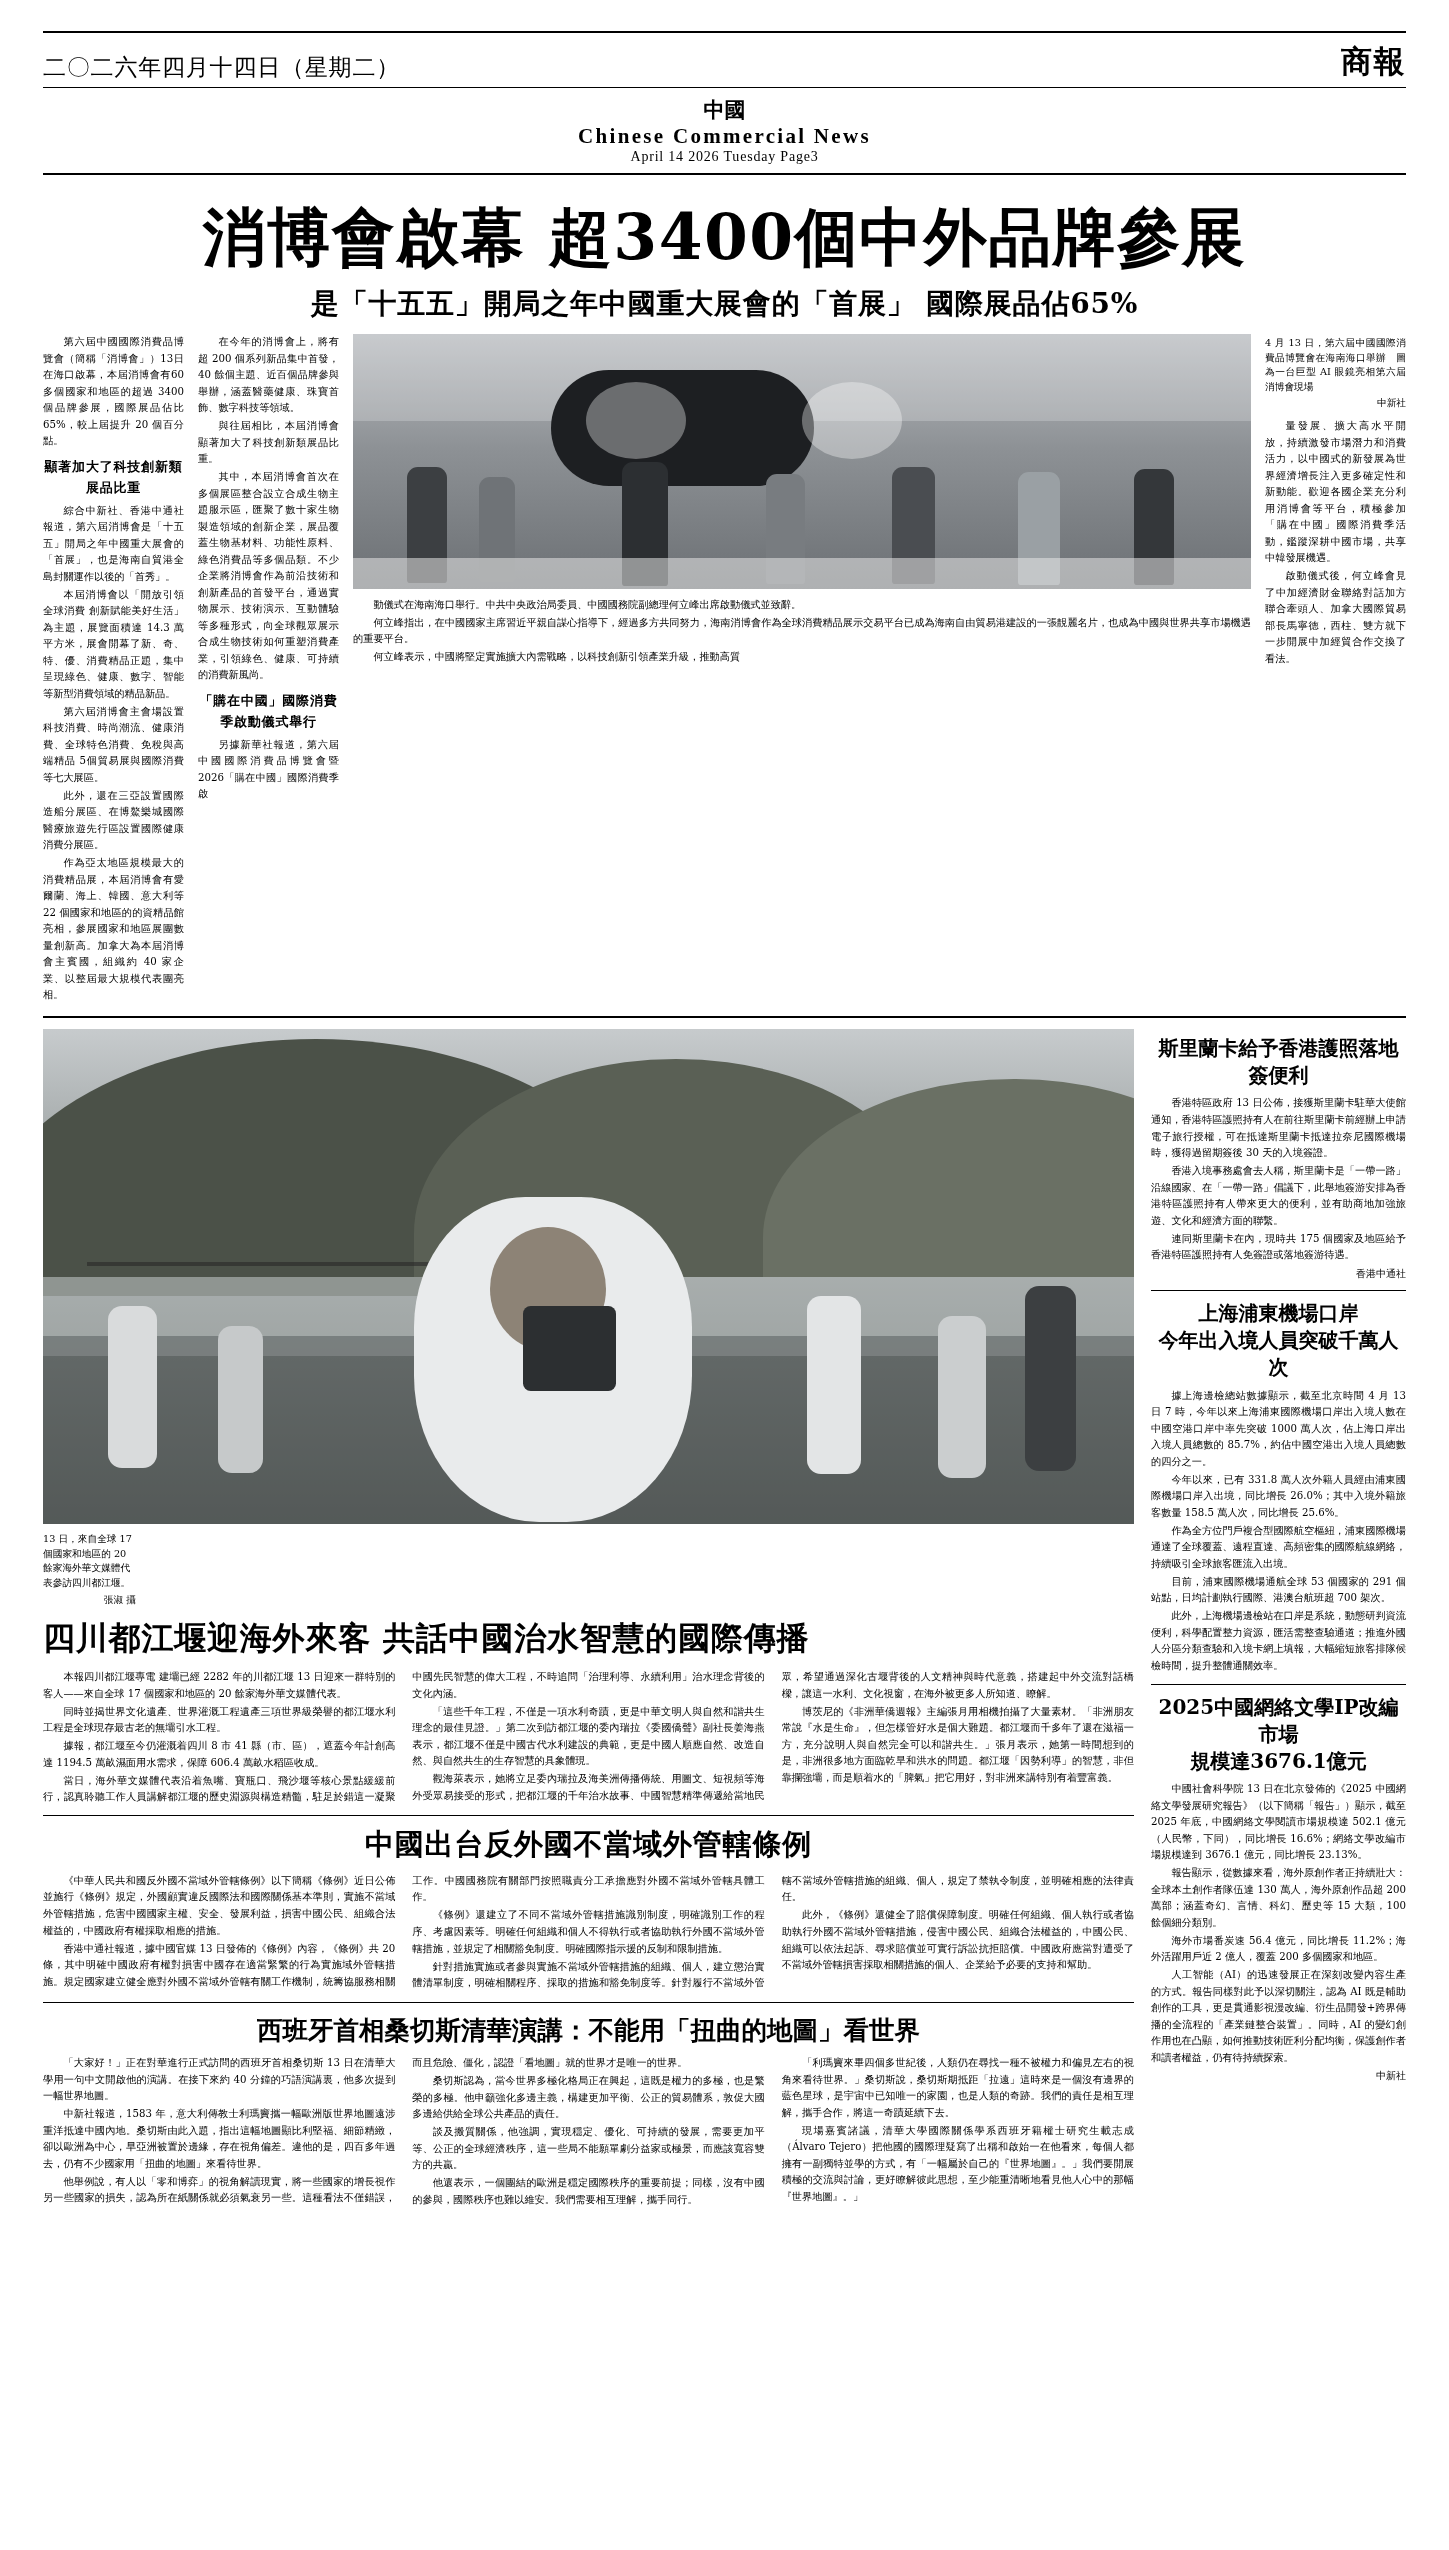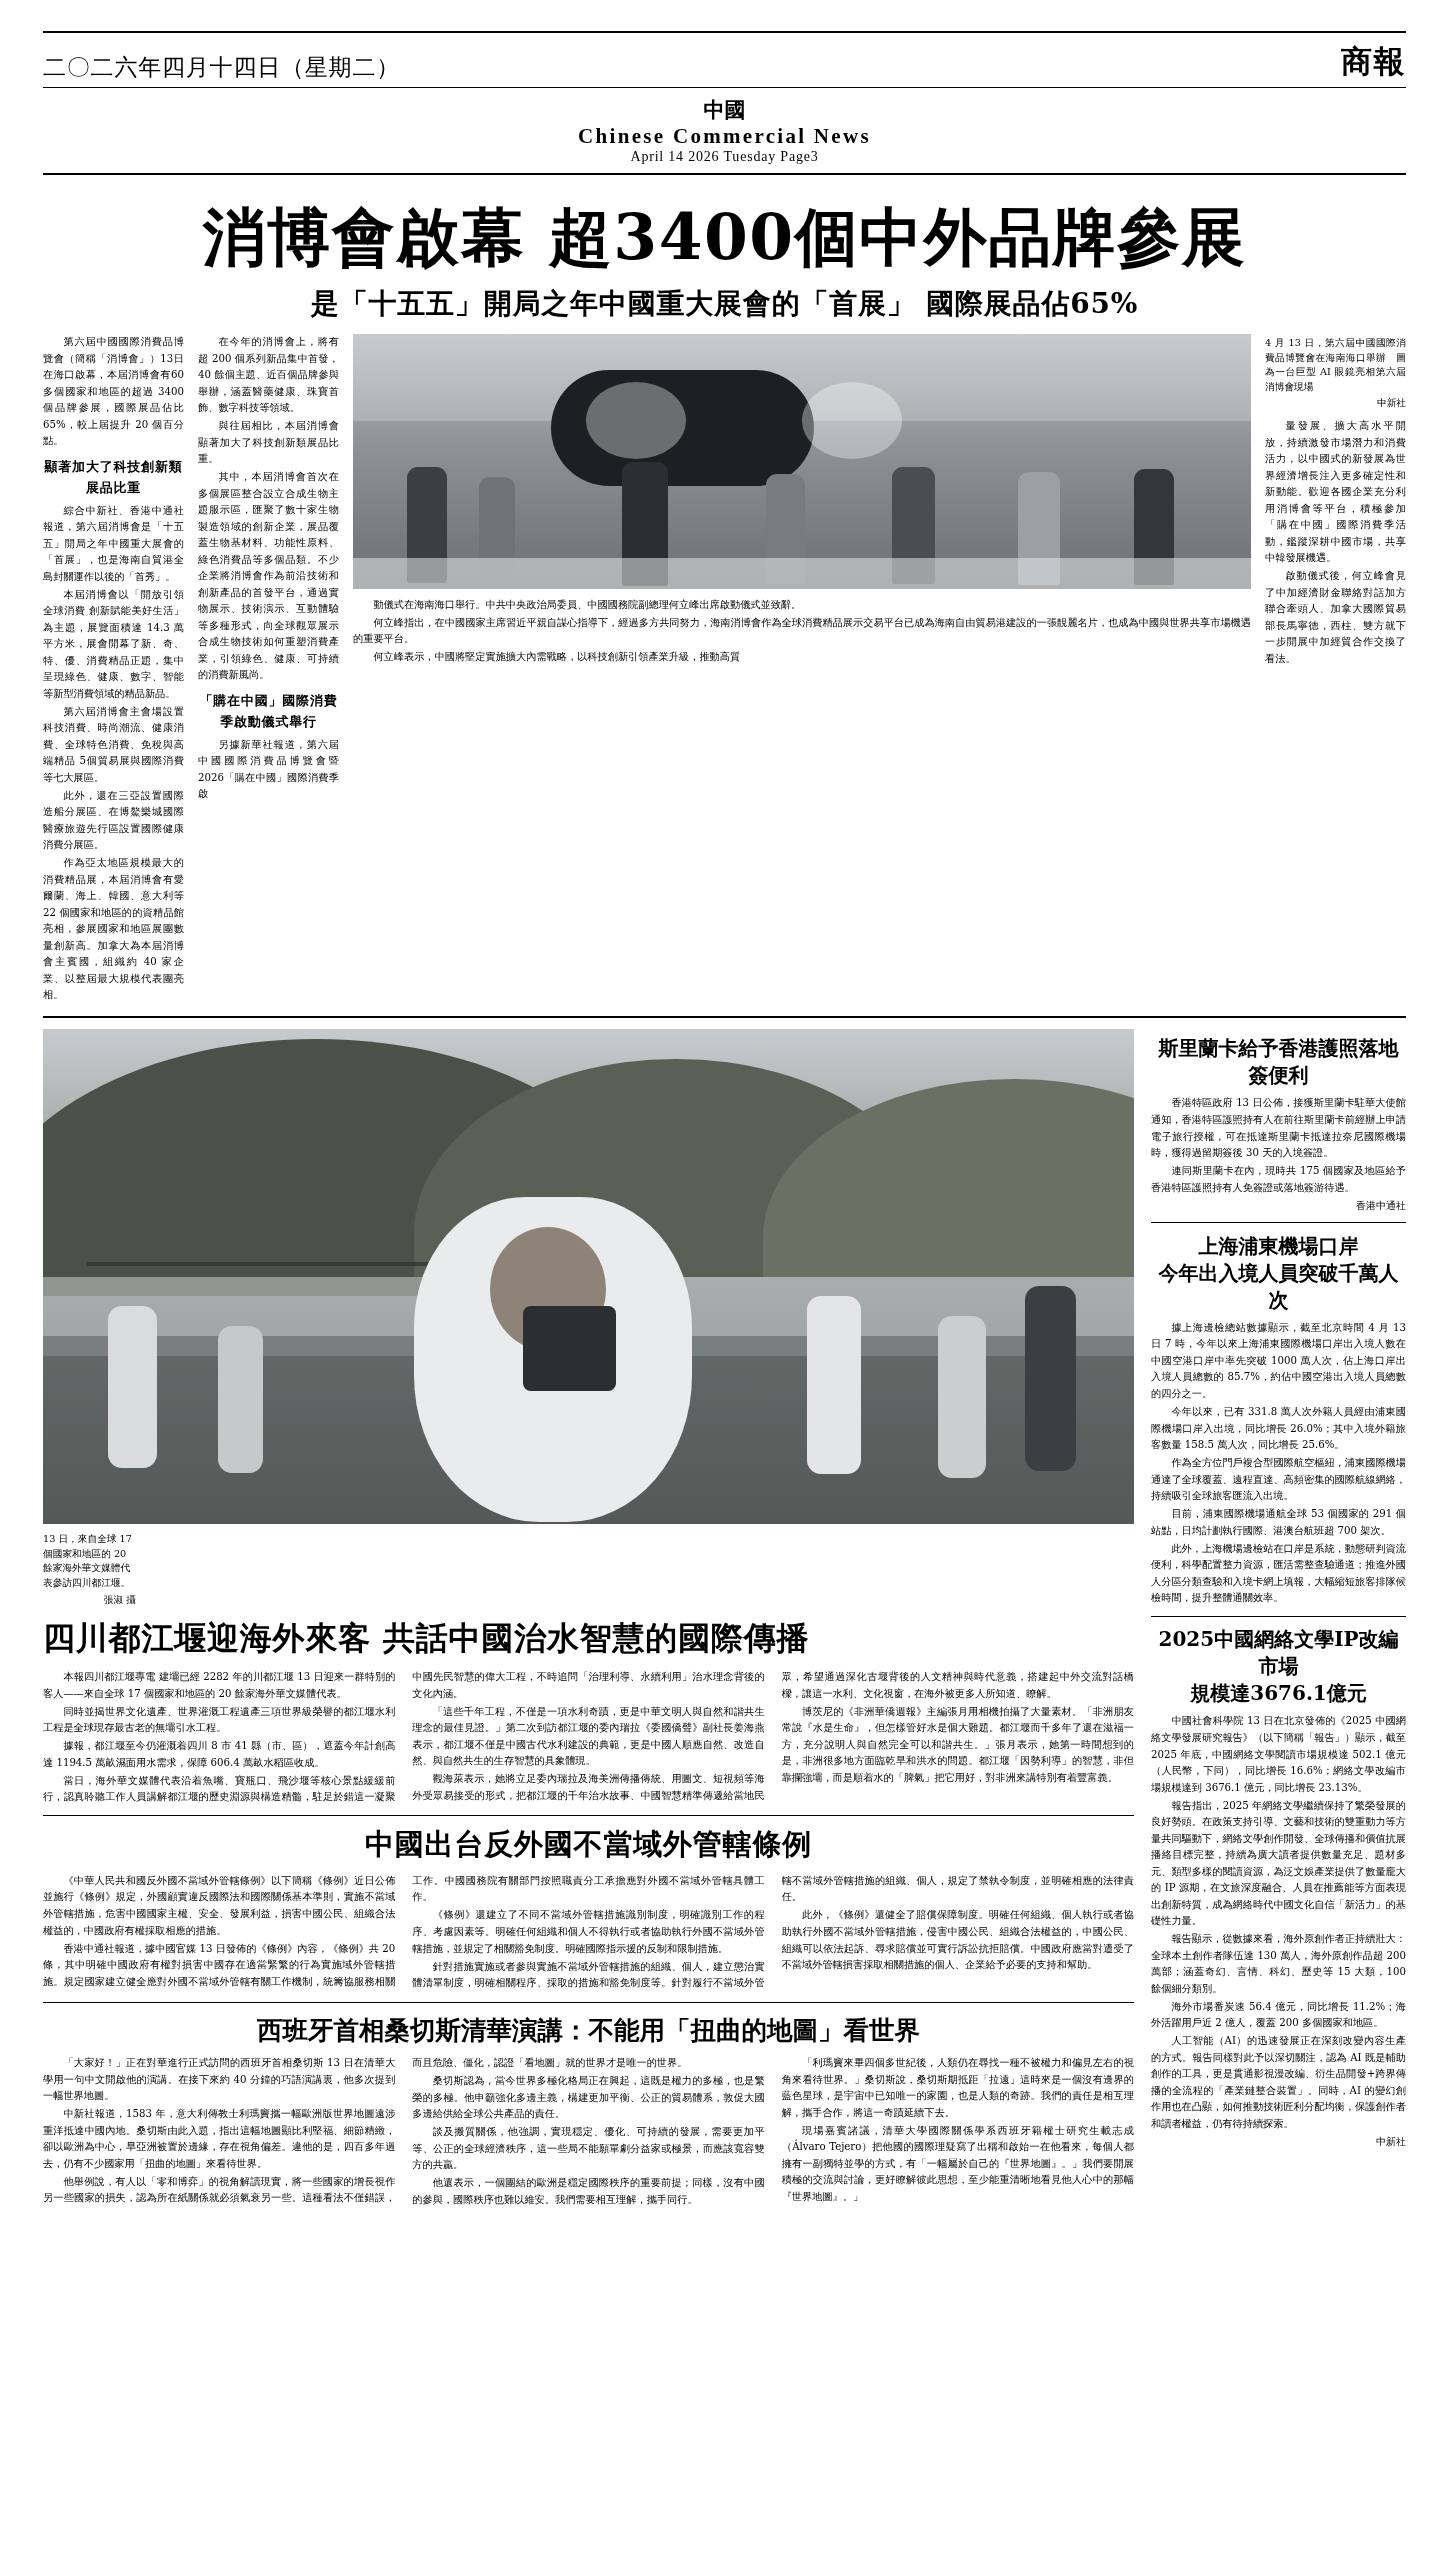--- a/index.html
+++ b/index.html
@@ -201,20 +201,21 @@
         <p>現場嘉賓諸議，清華大學國際關係學系西班牙籍權士研究生載志成（Álvaro Tejero）把他國的國際理疑寫了出稱和啟始一在他看來，每個人都擁有一副獨特並學的方式，有「一幅屬於自己的『世界地圖』。」我們要開展積極的交流與討論，更好瞭解彼此思想，至少能重清晰地看見他人心中的那幅『世界地圖』。」</p>
       </div>
     </div>
 
     <div class="right-col">
 
       <div>
         <div class="rtitle" style="white-space:pre-line">斯里蘭卡給予香港護照落地簽便利</div>
         <div class="vtext">
           <p>香港特區政府 13 日公佈，接獲斯里蘭卡駐華大使館通知，香港特區護照持有人在前往斯里蘭卡前經辦上申請電子旅行授權，可在抵達斯里蘭卡抵達拉奈尼國際機場時，獲得過留期簽後 30 天的入境簽證。</p>
+          <p>香港入境事務處會去人稱，斯里蘭卡是「一帶一路」沿線國家、在「一帶一路」倡議下，此舉地簽游安排為香港特區護照持有人帶來更大的便利，並有助商地加強旅遊、文化和經濟方面的聯繫。</p>
           <p>連同斯里蘭卡在內，現時共 175 個國家及地區給予香港特區護照持有人免簽證或落地簽游待遇。</p>
         </div>
         <div class="src">香港中通社</div>
       </div>
 
       <div class="sidebar-rule"></div>
 
       <div>
         <div class="rtitle" style="white-space:pre-line">上海浦東機場口岸
 今年出入境人員突破千萬人次</div>
@@ -227,21 +228,20 @@
         </div>
       </div>
 
       <div class="sidebar-rule"></div>
 
       <div>
         <div class="rtitle" style="white-space:pre-line">2025中國網絡文學IP改編市場
 規模達3676.1億元</div>
         <div class="vtext">
           <p>中國社會科學院 13 日在北京發佈的《2025 中國網絡文學發展研究報告》（以下簡稱「報告」）顯示，截至 2025 年底，中國網絡文學閱讀市場規模達 502.1 億元（人民幣，下同），同比增長 16.6%；網絡文學改編市場規模達到 3676.1 億元，同比增長 23.13%。</p>
-          <p>報告指出，2025 年網絡文學繼續保持了繁榮發展的良好勢頭。在政策支持引導、文藝和技術的雙重動力等方量共同驅動下，網絡文學創作開發、全球傳播和價值抗展播絡目標完整，持續為廣大讀者提供數量充足、題材多元、類型多樣的閱讀資源，為泛文娛產業提供了數量龐大的 IP 源期，在文旅深度融合、人員在推薦能等方面表現出創新特質，成為網絡時代中國文化自信「新活力」的基礎性力量。</p>
           <p>報告顯示，從數據來看，海外原創作者正持續壯大：全球本土創作者隊伍達 130 萬人，海外原創作品超 200 萬部；涵蓋奇幻、言情、科幻、歷史等 15 大類，100 餘個細分類別。</p>
           <p>海外市場番炭速 56.4 億元，同比增長 11.2%；海外活躍用戶近 2 億人，覆蓋 200 多個國家和地區。</p>
           <p>人工智能（AI）的迅速發展正在深刻改變內容生產的方式。報告同樣對此予以深切關注，認為 AI 既是輔助創作的工具，更是貫通影視漫改編、衍生品開發+跨界傳播的全流程的「產業鏈整合裝置」。同時，AI 的變幻創作用也在凸顯，如何推動技術匠利分配均衡，保護創作者和讀者權益，仍有待持續探索。</p>
         </div>
         <div class="src">中新社</div>
       </div>
 
     </div>
   </div>
 

